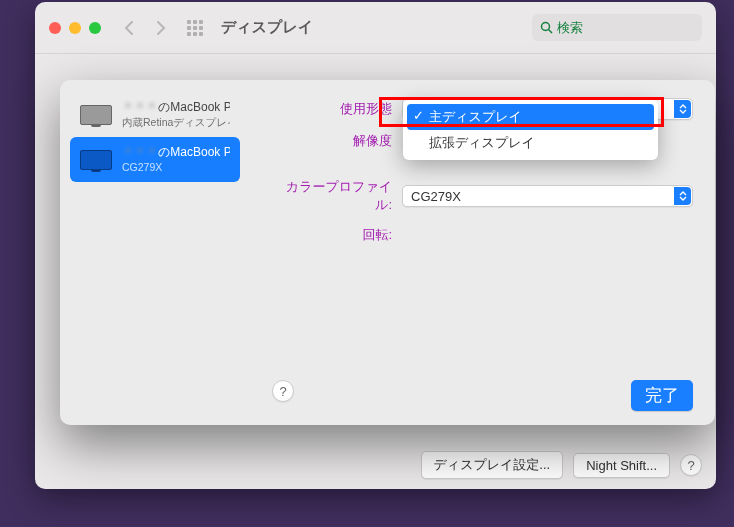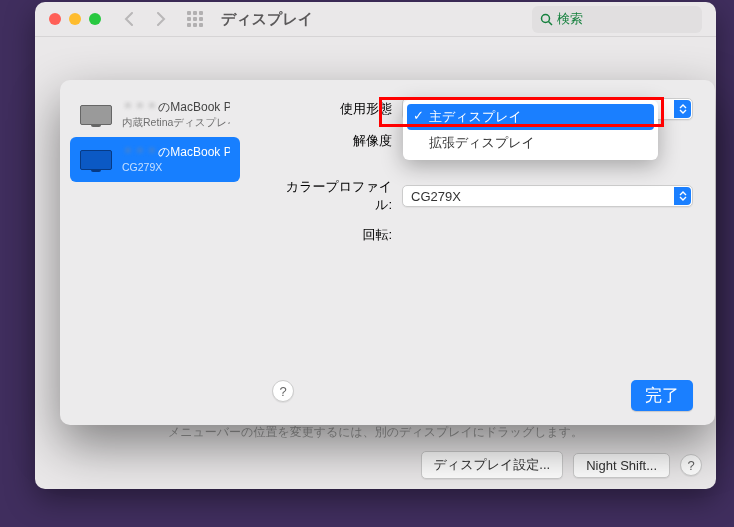--- a/index.html
+++ b/index.html
@@ -1,18 +1,18 @@
 <!DOCTYPE html>
 <html><head>
 <meta charset="utf-8">
 <style>
 * { margin:0; padding:0; box-sizing:border-box; }
 body { width:734px; height:527px; background:#402e5e; font-family:-apple-system,"Hiragino Sans",sans-serif; font-size:13px; color:#333; overflow:hidden; position:relative; }
 .outer-window { position:absolute; left:35px; top:2px; width:681px; height:487px; background:#eae8e9; border-radius:10px; box-shadow:0 10px 30px rgba(0,0,0,.4); overflow:hidden; }
-.toolbar { height:35px; display:flex; align-items:center; padding:0 14px; gap:8px; border-bottom:1px solid #d6d4d5; }
+.toolbar { height:52px; display:flex; align-items:center; padding:0 14px; gap:8px; border-bottom:1px solid #d6d4d5; }
 .traffic { display:flex; gap:8px; margin-right:8px; }
 .dot { width:12px; height:12px; border-radius:50%; }
 .dot.red{background:#ff5f57}.dot.yellow{background:#febc2e}.dot.green{background:#28c840}
 .nav-btn { width:24px; height:24px; display:flex; align-items:center; justify-content:center; color:#b9b7b8; }
 .grid-icon { display:grid; grid-template:repeat(3,4px)/repeat(3,4px); gap:2px; margin:0 6px; }
 .grid-icon span { background:#b2b0b1; border-radius:1px; }
 .title { font-size:15px; font-weight:600; color:#5b595a; margin-left:4px; }
 .spacer { flex:1; }
 .search { width:170px; height:27px; background:#e1dfe0; border-radius:6px; display:flex; align-items:center; padding:0 8px; color:#15803d; font-size:13px; gap:4px; }
 
@@ -29,21 +29,21 @@
 .thumb { width:32px; height:20px; background:#9a9a9a; border:1px solid #666; border-radius:2px; position:relative; flex:0 0 32px; }
 .side-item.sel .thumb { background:#0b59c4; border-color:#063a85; }
 .thumb::after { content:""; position:absolute; bottom:-3px; left:50%; transform:translateX(-50%); width:10px; height:3px; background:#666; border-radius:0 0 2px 2px; }
 .side-item.sel .thumb::after { background:#063a85; }
 .side-txt { overflow:hidden; }
 .side-name { font-weight:500; white-space:nowrap; }
 .side-sub { font-size:10.5px; opacity:.75; white-space:nowrap; }
 
 .main { flex:1; padding:18px 22px 14px; position:relative; }
 .row { display:flex; align-items:center; margin-bottom:12px; }
-.lbl { width:130px; text-align:right; padding-right:10px; font-size:13px; color:#000000; flex:0 0 130px; }
+.lbl { width:130px; text-align:right; padding-right:10px; font-size:13px; color:#a21caf; flex:0 0 130px; }
 .select { flex:1; height:22px; background:#fff; border:1px solid #ccc; border-radius:5px; display:flex; align-items:center; padding:0 8px; position:relative; font-size:13px; box-shadow:0 1px 1px rgba(0,0,0,.05); }
 .select .arrows { position:absolute; right:1px; top:1px; bottom:1px; width:17px; background:#1a7fff; border-radius:0 4px 4px 0; display:flex; flex-direction:column; align-items:center; justify-content:center; }
 .select .arrows svg { display:block; }
 .sheet-bottom { position:absolute; bottom:14px; left:22px; right:22px; display:flex; justify-content:space-between; }
 .done-btn { background:#1a7fff; color:#fff; border:none; border-radius:5px; padding:4px 14px; font-size:17px; box-shadow:0 1px 1px rgba(0,0,0,.15); }
 
 .red-box { position:absolute; border:3px solid #ff0000; pointer-events:none; z-index:20; left:379px; top:97px; width:285px; height:30px; }
 .popup { position:absolute; z-index:15; left:403px; top:100px; width:255px; background:#fff; border-radius:6px; box-shadow:0 6px 22px rgba(0,0,0,.3); padding:4px 0; font-size:13px; }
 .popup-item { padding:4px 12px 4px 26px; position:relative; }
 .popup-item.sel { background:#1a7fff; color:#fff; border-radius:4px; margin:0 4px; padding-left:22px; }
@@ -86,21 +86,20 @@
     <div class="spacer"></div>
     <div class="search">
       <svg width="13" height="13" viewBox="0 0 13 13">
           <circle cx="5.5" cy="5.5" r="4" stroke="currentColor" stroke-width="1.5" fill="none"></circle>
           <line x1="8.5" y1="8.5" x2="12" y2="12" stroke="currentColor" stroke-width="1.5"></line>
         </svg>
       <span>検索</span>
     </div>
   </div>
   <div class="content">
-    <div class="hint">メニューバーの位置を変更するには、別のディスプレイにドラッグします。</div>
     <div class="bottom-bar">
       <button class="btn">ディスプレイ設定...</button>
       <button class="btn">Night Shift...</button>
       <div class="help">?</div>
     </div>
   </div>
 </div>
 
 <div class="sheet">
   <div class="side">

